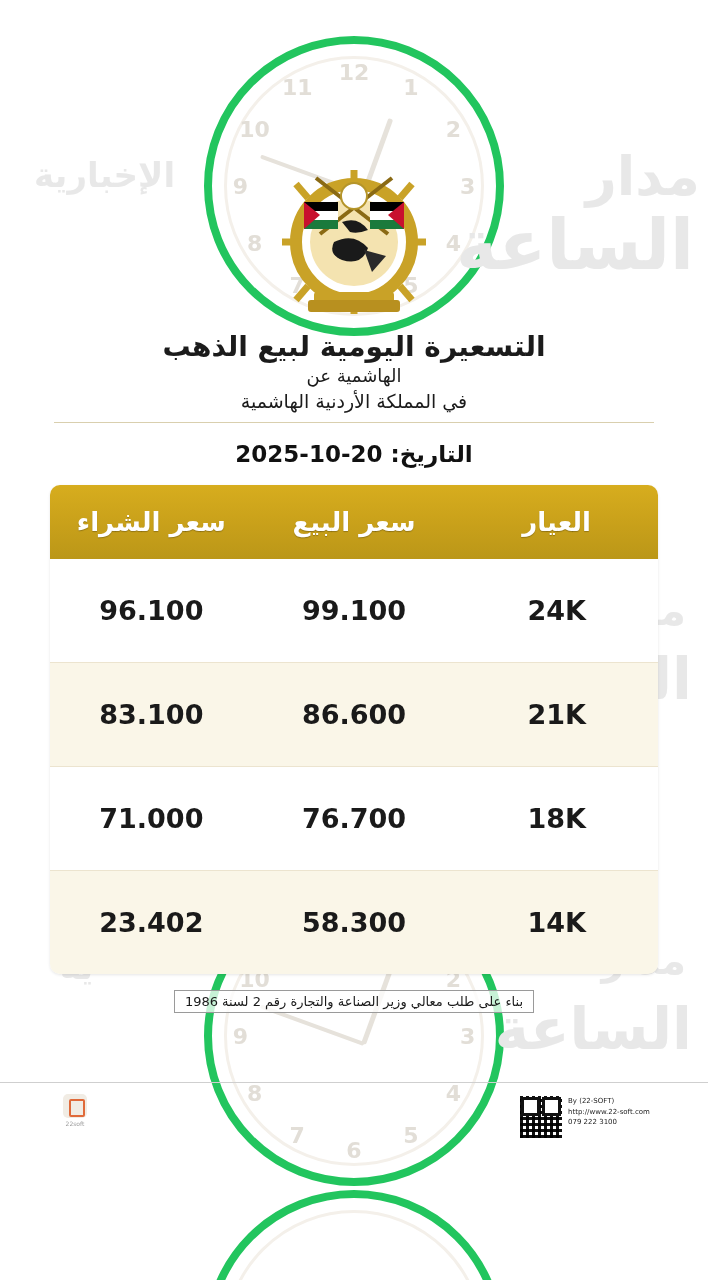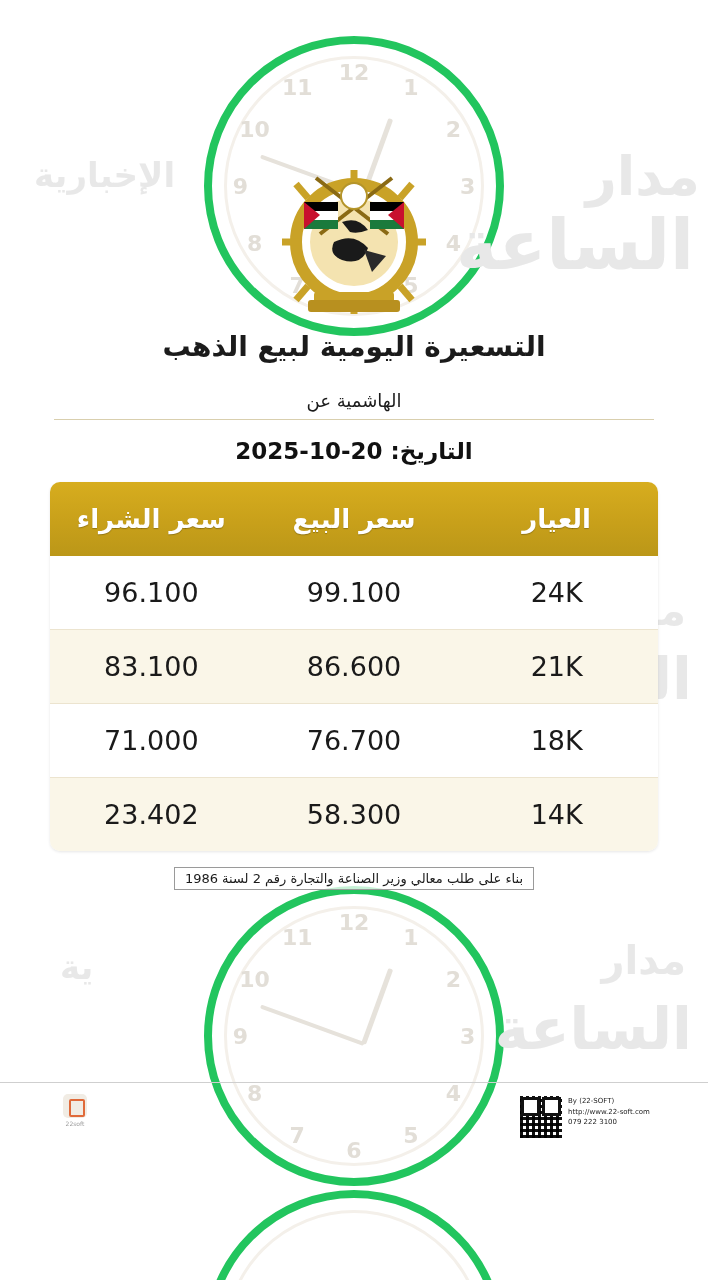--- a/index.html
+++ b/index.html
@@ -90,21 +90,21 @@
     position: relative;
     z-index: 3;
     padding-top: 330px;
     text-align: center;
     direction: rtl;
   }
   .title-main {
     font-size: 28px;
     font-weight: bold;
     color: #1b1b1b;
-    margin-bottom: 27px;
+    margin-bottom: 2px;
     letter-spacing: 0;
   }
   .sub-1 {
     font-size: 18px;
     color: #1b1b1b;
     margin-bottom: 4px;
   }
   .sub-2 {
     font-size: 19px;
     color: #1b1b1b;
@@ -150,24 +150,24 @@
   thead th {
     background: linear-gradient(180deg, #d7ad1e 0%, #c8a01a 55%, #bb9718 100%);
     color: #ffffff;
     font-size: 26px;
     font-weight: bold;
     padding: 22px 0;
     text-shadow: 0 1px 1px rgba(0,0,0,0.25);
   }
   tbody td {
     font-size: 27px;
-    font-weight: normal;
+    font-weight: bold;
     color: #1a1a1a;
     text-align: center;
-    padding: 21px 0;
+    padding: 36px 0;
     border-bottom: 1px solid #ece4cf;
   }
   tbody tr:nth-child(odd) td  { background: #ffffff; }
   tbody tr:nth-child(even) td { background: #faf6e8; }
   tbody tr:last-child td { border-bottom: none; }
   .col-karat { width: 33.33%; }
   .col-sell  { width: 33.33%; }
   .col-buy   { width: 33.33%; }
 
   
@@ -380,20 +380,21 @@
       <g>
         <rect x="50" y="142" width="80" height="16" rx="3" fill="#c9a227"></rect>
         <rect x="44" y="150" width="92" height="12" rx="3" fill="#b8901f"></rect>
       </g>
     </svg>
   </div>
 
   <div class="content">
     <div class="title-main">التسعيرة اليومية لبيع الذهب</div>
     <div class="sub-1">الهاشمية عن</div>
+    <div class="sub-3">في المملكة الأردنية الهاشمية</div>
     <div class="divider"></div>
 
     <div class="datetime-row">
       <div class="dt-item">التاريخ: 20-10-2025</div>
     </div>
   </div>
 
   <div class="table-wrap">
     <table>
       <thead>

